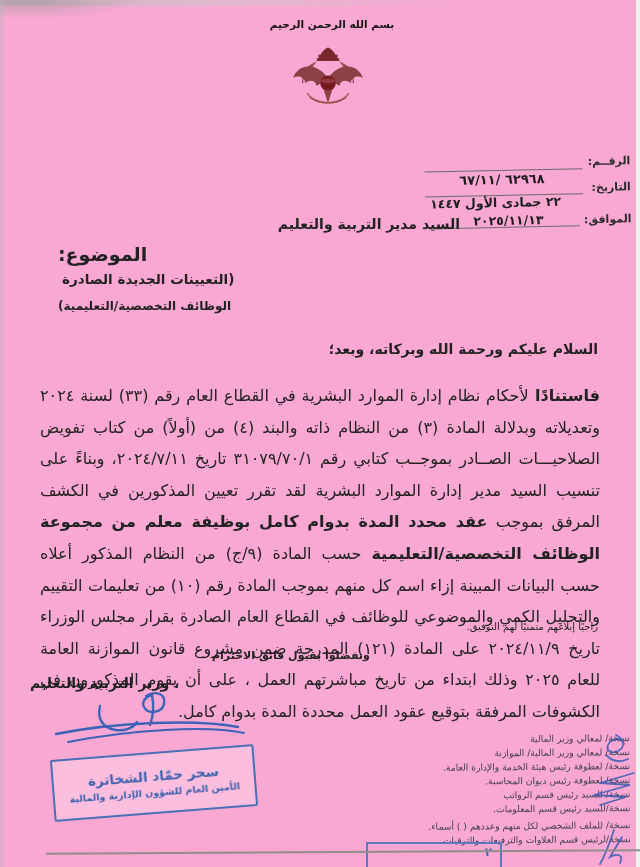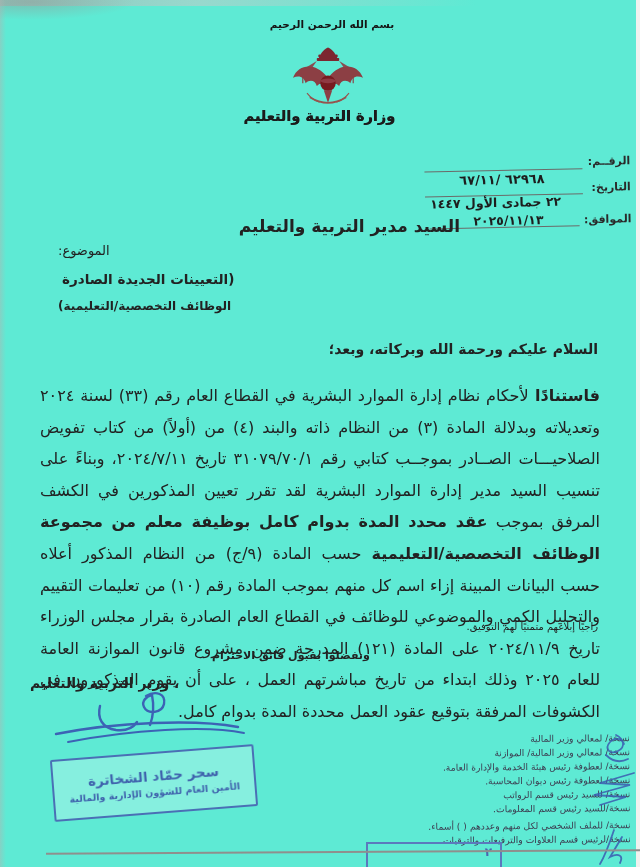--- a/index.html
+++ b/index.html
@@ -1,18 +1,18 @@
 <!DOCTYPE html>
 <html lang="ar" dir="rtl"><head>
 <meta charset="utf-8">
 <style>
   html,body{margin:0;padding:0;background:#fff;}
   .page{
     position:relative;width:640px;height:867px;overflow:hidden;
-    background:#5eead4;
+    background:#f9a8d4;
     font-family:"DejaVu Sans", sans-serif;
     direction:rtl;color:#222;
   }
   
   .scan-top{position:absolute;left:0;top:0;width:560px;height:6px;
     background:linear-gradient(to right,#adadab 0%,#c9c9c7 35%,rgba(250,250,248,0) 85%);opacity:.55;}
   .scan-corner{position:absolute;left:-14px;top:-10px;width:150px;height:30px;
     background:radial-gradient(ellipse at 30% 40%,rgba(150,150,148,.5),rgba(255,255,255,0) 70%);}
   .scan-left{position:absolute;left:0;top:0;bottom:0;width:6px;
     background:linear-gradient(to right,rgba(180,180,178,.45),rgba(255,255,255,0));}
@@ -26,22 +26,22 @@
   .emblem{left:286px;top:44px;filter:blur(.2px);}
   .ministry-callig{left:250px;top:108px;width:145px;text-align:center;font-size:14.5px;font-weight:bold;
     color:#1b1b1b;letter-spacing:-0.8px;text-shadow:.4px 0 0 #1b1b1b;filter:blur(.25px);}
   
   .ref-block{position:absolute;right:0;top:148px;width:260px;height:90px;
     transform:rotate(-1.2deg);transform-origin:100% 0;}
   .ref-label{position:absolute;right:10px;font-size:11px;font-weight:bold;color:#2a2a2a;white-space:nowrap;}
   .ref-line{position:absolute;border-bottom:1.2px solid #6b6b69;height:1px;}
   .ref-val{position:absolute;font-weight:bold;color:#1d1d1d;white-space:nowrap;}
   
-  .recipient{right:180px;top:216px;font-size:17px;font-weight:bold;}
-  .subject-label{left:58px;top:243px;font-size:13px;font-weight:normal;}
+  .recipient{right:180px;top:216px;font-size:14px;font-weight:bold;}
+  .subject-label{left:58px;top:243px;font-size:19px;font-weight:bold;}
   .subject-l1{left:62px;top:271px;font-size:13.5px;font-weight:bold;}
   .subject-l2{left:58px;top:299px;font-size:12px;font-weight:bold;}
   .greeting{right:42px;top:341px;font-size:14px;font-weight:bold;}
   .body-par{position:absolute;left:40px;top:364px;width:560px;font-size:16px;line-height:31.6px;
     text-align:justify;color:#222;white-space:normal;}
   .rajian{right:42px;top:621px;font-size:10px;}
   .regards{left:212px;top:649px;font-size:11px;font-weight:bold;}
   .signatory{left:30px;top:675px;font-size:14px;font-weight:bold;}
   
   .signature{position:absolute;left:42px;top:688px;}
@@ -88,21 +88,20 @@
       <path d="M62,46 C78,26 102,28 110,48 C100,44 94,48 92,56 C86,50 78,52 76,60 C70,54 66,56 64,62 Z" fill="#8c3f44"></path>
       <circle cx="60" cy="56" r="11" fill="#771a20"></circle>
       <ellipse cx="60" cy="52.5" rx="10.5" ry="3.4" fill="#93404a" opacity="0.85"></ellipse>
       <path d="M54,66 L60,84 L66,66 Z" fill="#8c3f44"></path>
       <path d="M34,76 Q60,92 86,76" stroke="#96544e" stroke-width="2.4" fill="none"></path>
       <path d="M30,70 Q38,80 48,83 M90,70 Q82,80 72,83" stroke="#96544e" stroke-width="1.6" fill="none"></path>
       <path d="M24,46 v10 M96,46 v10" stroke="#8d3d42" stroke-width="1.6"></path>
     </svg>
   </div>
 
-  <div class="abs ministry-callig">وزارة التربية والتعليم</div>
 
   <div class="ref-block">
     <div class="ref-label" style="top:6px;">الرقــم:</div>
     <div class="ref-line" style="right:58px;top:18px;width:158px;"></div>
     <div class="ref-val num" style="right:96px;top:21px;font-size:13px;">٦٢٩٦٨ /٦٧/١١</div>
     <div class="ref-label" style="top:32px;">التاريخ:</div>
     <div class="ref-line" style="right:58px;top:43px;width:158px;"></div>
     <div class="ref-val" style="right:80px;top:44px;font-size:12.5px;">٢٢ جمادى الأول ١٤٤٧</div>
     <div class="ref-label" style="top:64px;">الموافق:</div>
     <div class="ref-val num" style="right:98px;top:62px;font-size:12.5px;">٢٠٢٥/١١/١٣</div>

